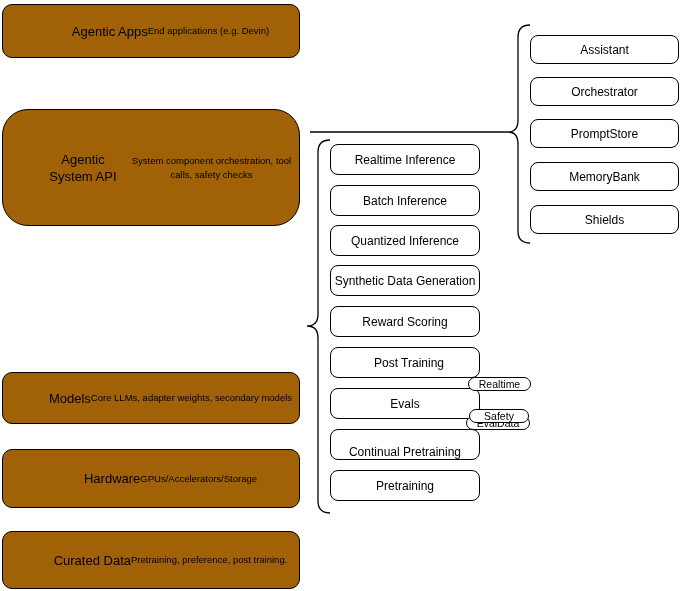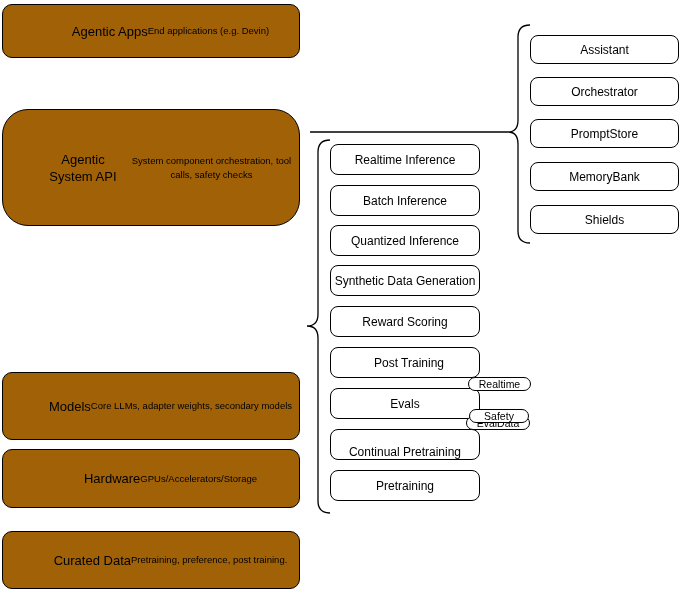--- a/index.html
+++ b/index.html
@@ -53,21 +53,21 @@
     <div class="title">Agentic Apps</div>
     <div class="subtitle">End applications (e.g. Devin)</div>
   </div>
 
   <div class="big-box r26" style="top:85px;height:117px;">
     <div class="title">Agentic System API</div>
     <div class="subtitle">System component orchestration, tool calls, safety checks</div>
   </div>
 
 
-  <div class="big-box r10" style="top:372px;height:68px;">
+  <div class="big-box r10" style="top:372px;height:52px;">
     <div class="title">Models</div>
     <div class="subtitle">Core LLMs, adapter weights, secondary models</div>
   </div>
 
   <div class="big-box r10" style="top:449px;height:59px;">
     <div class="title">Hardware</div>
     <div class="subtitle">GPUs/Accelerators/Storage</div>
   </div>
 
   <div class="big-box r10" style="top:531px;height:58px;">

